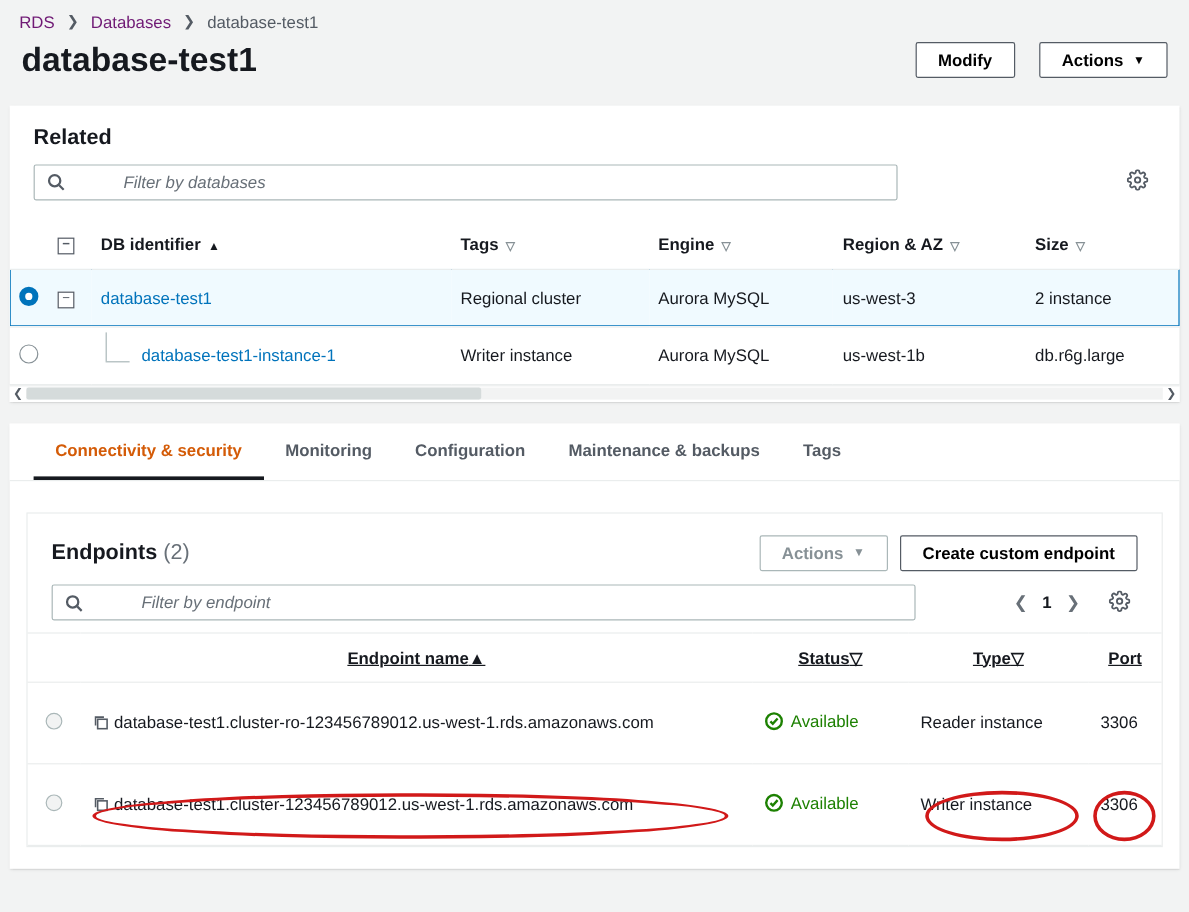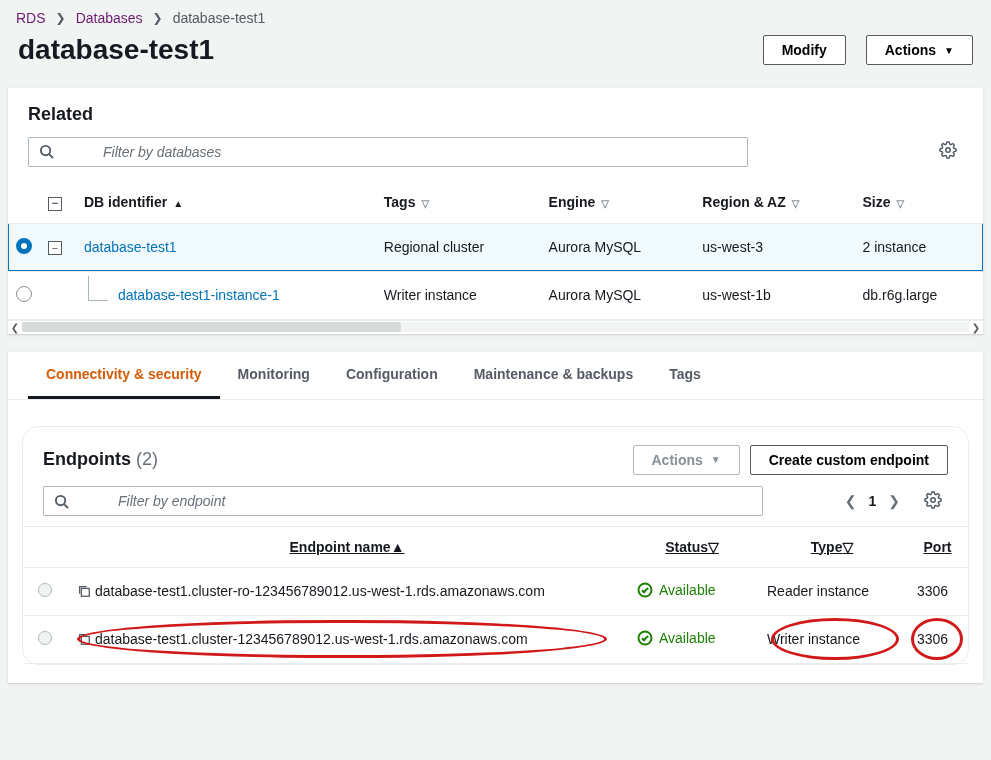--- a/index.html
+++ b/index.html
@@ -124,34 +124,34 @@
   .ep-title .count { color:#687078; font-weight:400; }
   .ep-actions { display:flex; gap:10px;}
   .ep-filter-row { display:flex; align-items:center; gap:10px; padding:0 20px 8px;}
   .pager { display:flex; align-items:center; gap:12px; margin-left:auto; color:#687078;}
   .pager .num { color:#16191f; font-weight:700;}
   .pager .chev { cursor:pointer; }
   table.ep-table { width:100%; border-collapse:collapse; }
   table.ep-table th {
     text-align:center; font-weight:700; padding:12px 10px; border-top:1px solid #eaeded; border-bottom:1px solid #eaeded;text-decoration:underline;
   }
-  table.ep-table td { padding:14px 10px; border-bottom:1px solid #eaeded; }
+  table.ep-table td { padding:24px 10px; border-bottom:1px solid #eaeded; }
   .status-ok { color:#1d8102; display:inline-flex; align-items:center; gap:6px; font-weight:400;}
   .status-ok svg { width:16px; height:16px; }
   .radio-sm {
     width:14px; height:14px; border:1px solid #aab7b8; border-radius:50%;
     display:inline-block; background:#f2f3f3;
   }
   .copy-icon { width:14px; height:14px; margin-right:4px; vertical-align:-2px; color:#545b64;}
   
   .anno {
     position:absolute; border:3px solid #d11919; border-radius:50%;
     pointer-events:none;
   }
-  .rel-pos { position:relative;border-radius:16px; }
+  .rel-pos { position:relative; }
 </style>
 </head>
 <body>
 
 <div class="breadcrumb">
   <a href="#">RDS</a>
   <span class="sep">❯</span>
   <a href="#">Databases</a>
   <span class="sep">❯</span>
   <span class="current">database-test1</span>

